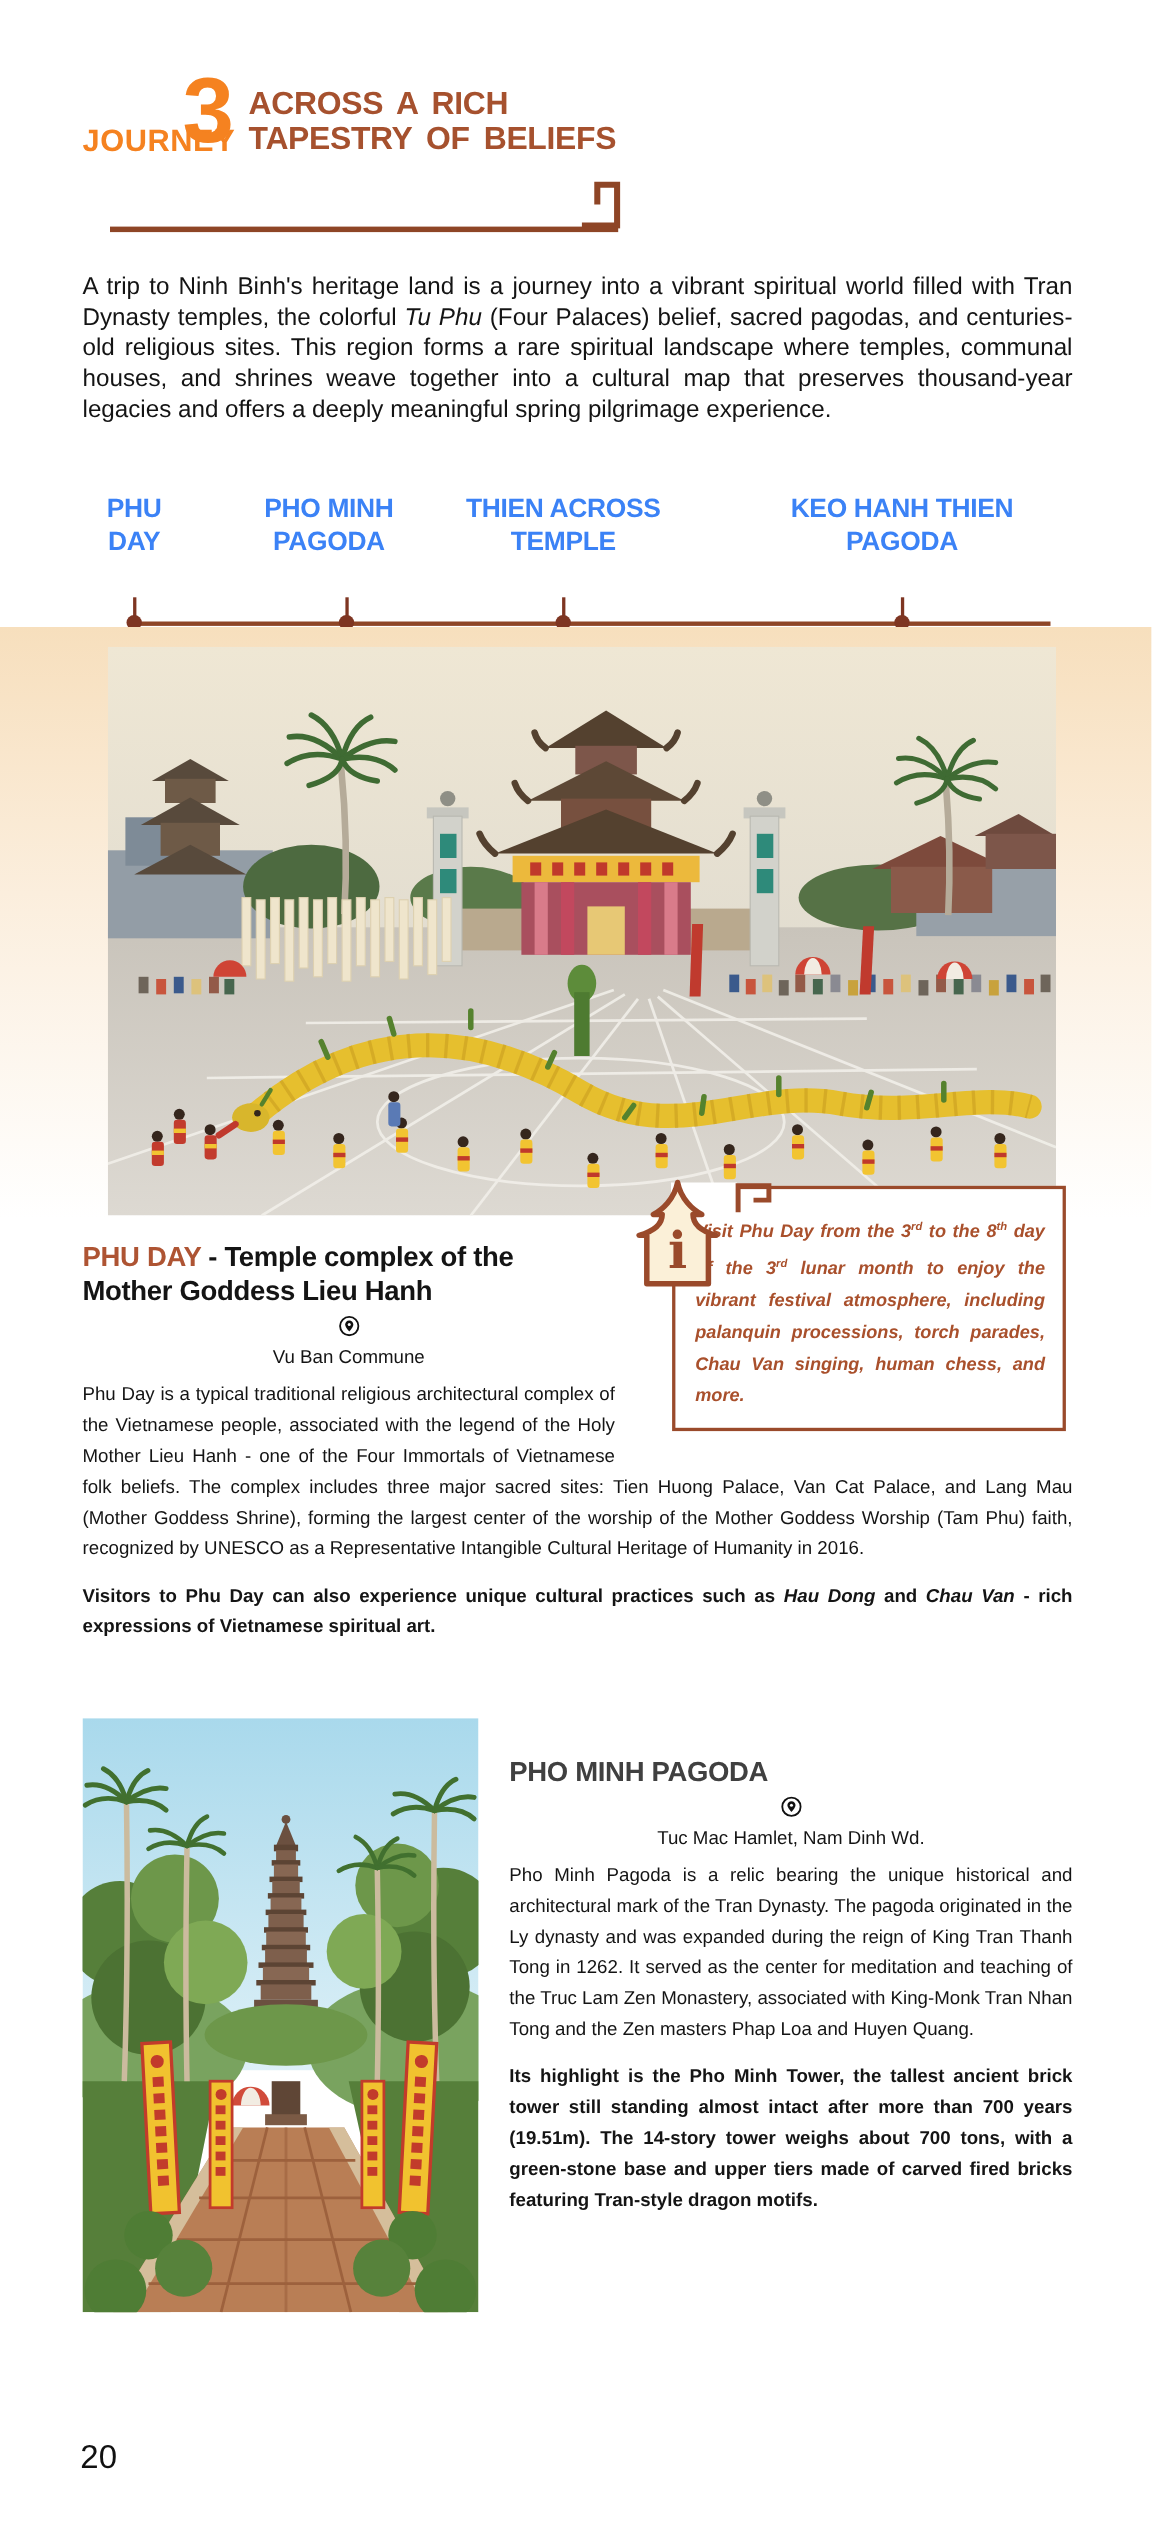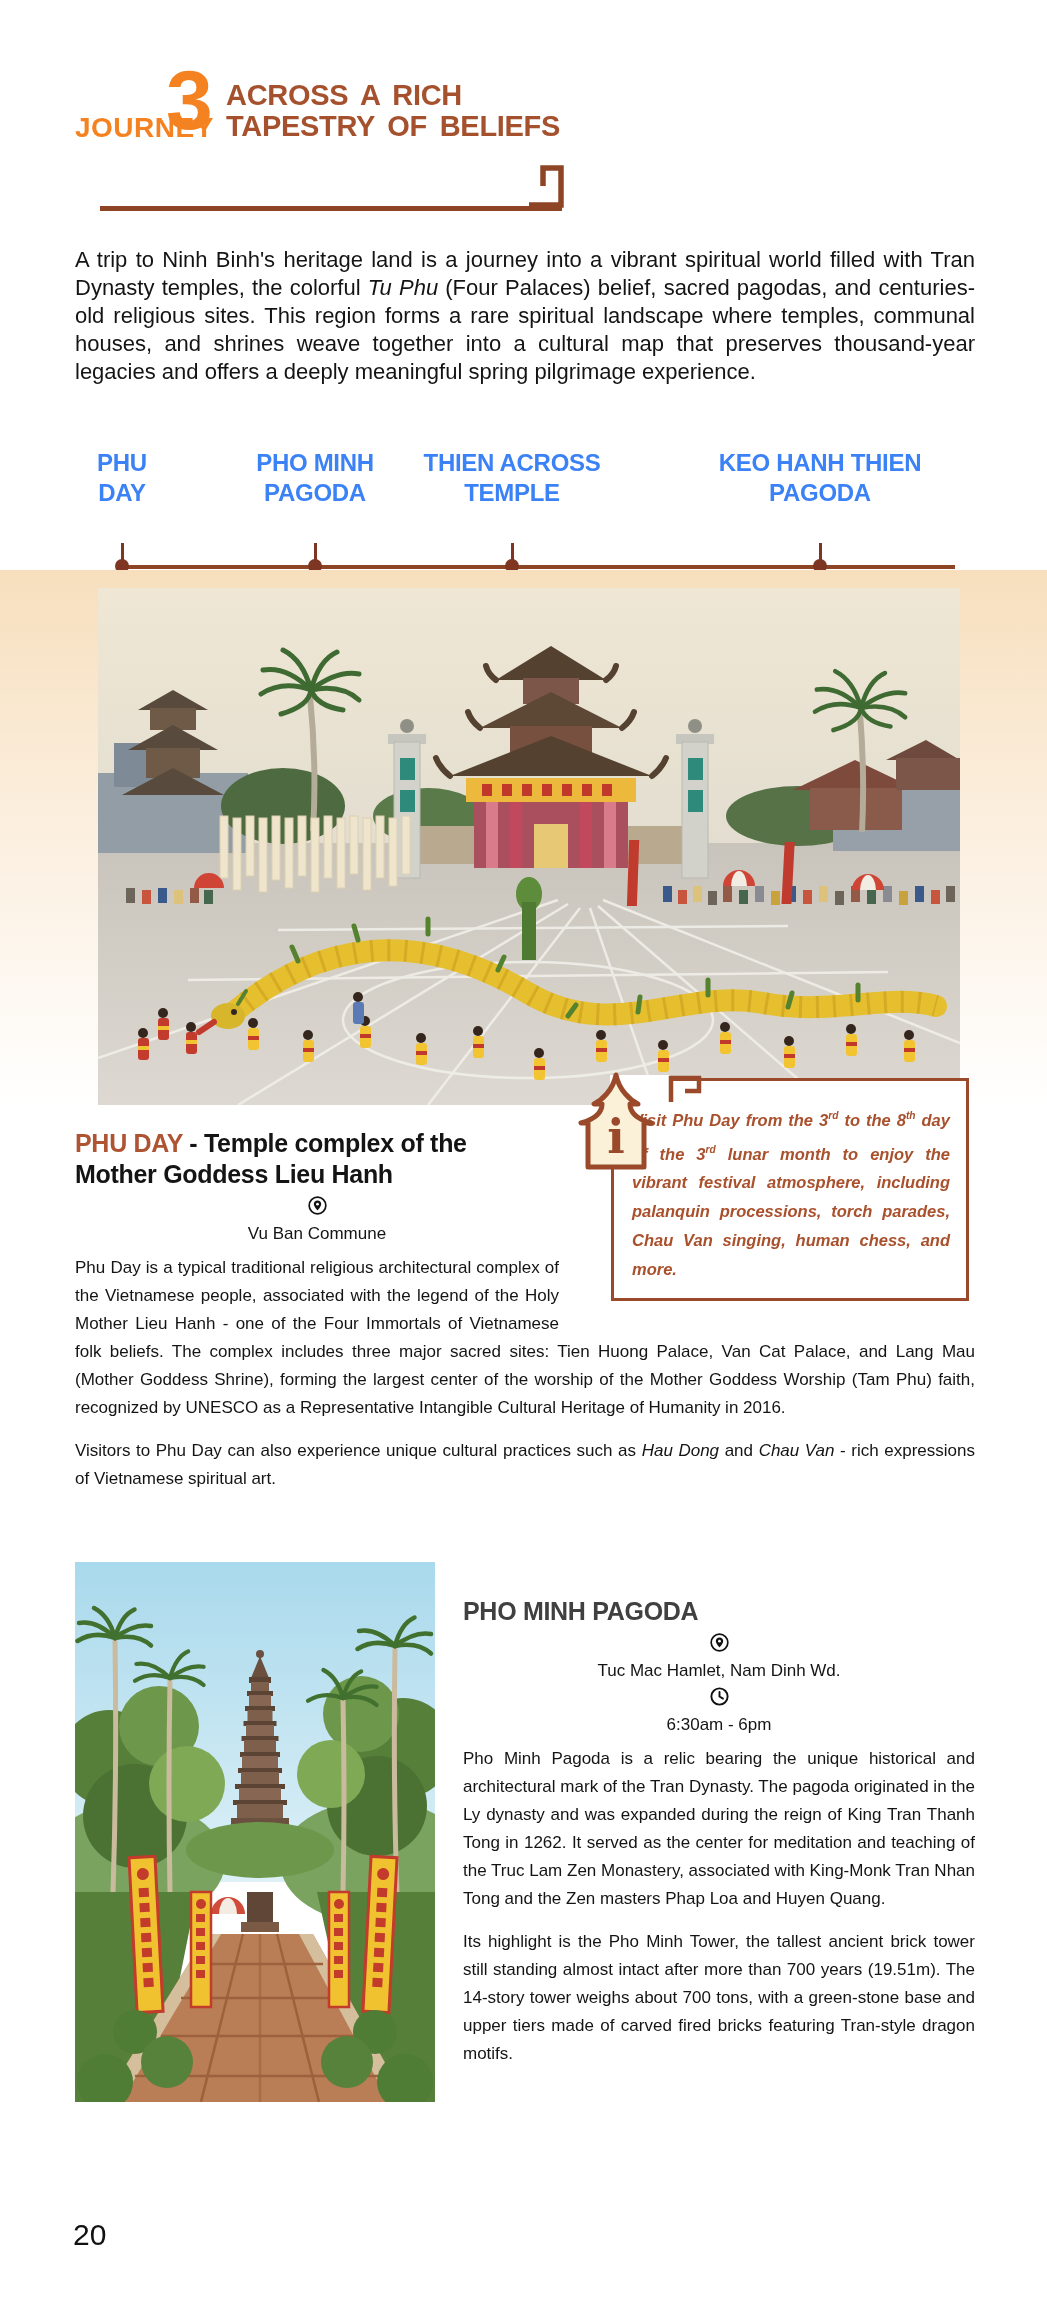--- a/index.html
+++ b/index.html
@@ -46,21 +46,21 @@
   .notch-bracket{position:absolute;left:54px;top:-7px;}
   .info-icon{position:absolute;left:-42px;top:-10px;}
 
   .sec-h{font-size:25px;font-weight:bold;line-height:31px;margin:0;color:#141414;letter-spacing:-.3px;}
   .sec-h .rust{color:#AE5433;}
   .sec-h .block{display:block;}
   .meta-row{display:flex;align-items:center;gap:9px;margin:6px 0 2px;font-size:17px;color:#141414;flex-direction:column;}
   .meta-row .ic{flex:none;display:inline-flex;}
   .bodyp{font-size:17px;line-height:28px;text-align:justify;margin:10px 0 0;color:#141414;}
   .bodyp em{font-style:italic;}
-  .bodyp + .bodyp{margin-top:15px;}
+  .bodyp + .bodyp{margin-top:15px;font-weight:bold;}
 
   
   .section-phominh{position:absolute;left:75px;top:1562px;width:900px;display:flex;gap:28px;}
   .photo2{width:360px;height:540px;flex:none;}
   .photo2 svg{display:block;width:100%;height:100%;}
   .pm-col{width:512px;padding-top:34px;}
   .pm-col .sec-h{color:#404040;}
 
   .page-number{position:absolute;left:73px;top:2218px;font-size:30px;color:#111;}
 </style>
@@ -80,21 +80,21 @@
   </svg>
   <div class="header-rule"></div>
 
   <p class="intro"><span>A trip to Ninh Binh's heritage land is a journey into a vibrant spiritual world filled with Tran Dynasty temples, the colorful </span><em>Tu Phu</em><span> (Four Palaces) belief, sacred pagodas, and centuries-old religious sites. This region forms a rare spiritual landscape where temples, communal houses, and shrines weave together into a cultural map that preserves thousand-year legacies and offers a deeply meaningful spring pilgrimage experience.</span></p>
 
   <div>
     <div class="tl-label" style="left:52px;width:140px;">
       <span style="display:block">PHU</span>
       <span style="display:block">DAY</span>
     </div>
-    <div class="tl-label" style="left:215px;width:200px;">
+    <div class="tl-label" style="left:199px;width:200px;">
       <span style="display:block">PHO MINH</span>
       <span style="display:block">PAGODA</span>
     </div>
     <div class="tl-label" style="left:402px;width:220px;">
       <span style="display:block">THIEN ACROSS</span>
       <span style="display:block">TEMPLE</span>
     </div>
     <div class="tl-label" style="left:690px;width:260px;">
       <span style="display:block">KEO HANH THIEN</span>
       <span style="display:block">PAGODA</span>
@@ -579,28 +579,19 @@
       <div class="meta-row">
         <span class="ic">
           <svg width="19" height="19" viewBox="0 0 18 18">
             <circle cx="9" cy="9" r="7.9" fill="none" stroke="#111" stroke-width="1.6"></circle>
             <path d="M9 4.2 c-2.1 0 -3.5 1.5 -3.5 3.4 0 2.5 3.5 6 3.5 6 s3.5 -3.5 3.5 -6 C12.5 5.7 11.1 4.2 9 4.2 Z" fill="#111"></path>
             <circle cx="9" cy="7.7" r="1.3" fill="#fff"></circle>
           </svg>
         </span>
         <span>Tuc Mac Hamlet, Nam Dinh Wd.</span>
       </div>
-      <div class="meta-row">
-        <span class="ic">
-          <svg width="19" height="19" viewBox="0 0 18 18">
-            <circle cx="9" cy="9" r="7.7" fill="none" stroke="#111" stroke-width="1.8"></circle>
-            <path d="M9 4.6 V9 L12.3 11" fill="none" stroke="#111" stroke-width="1.8" stroke-linecap="round"></path>
-          </svg>
-        </span>
-        <span>6:30am - 6pm</span>
-      </div>
       <p class="bodyp">Pho Minh Pagoda is a relic bearing the unique historical and architectural mark of the Tran Dynasty. The pagoda originated in the Ly dynasty and was expanded during the reign of King Tran Thanh Tong in 1262. It served as the center for meditation and teaching of the Truc Lam Zen Monastery, associated with King-Monk Tran Nhan Tong and the Zen masters Phap Loa and Huyen Quang.</p>
       <p class="bodyp">Its highlight is the Pho Minh Tower, the tallest ancient brick tower still standing almost intact after more than 700 years (19.51m). The 14-story tower weighs about 700 tons, with a green-stone base and upper tiers made of carved fired bricks featuring Tran-style dragon motifs.</p>
     </div>
   </div>
 
   <div class="page-number">20</div>
 </div>
 
 </body></html>

